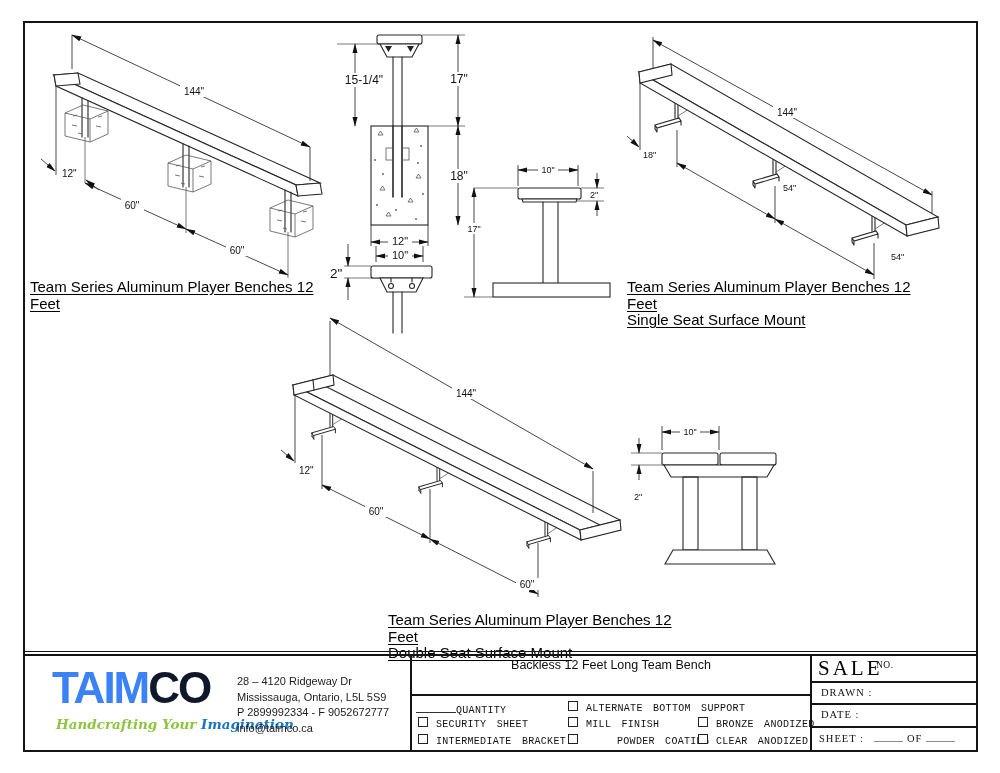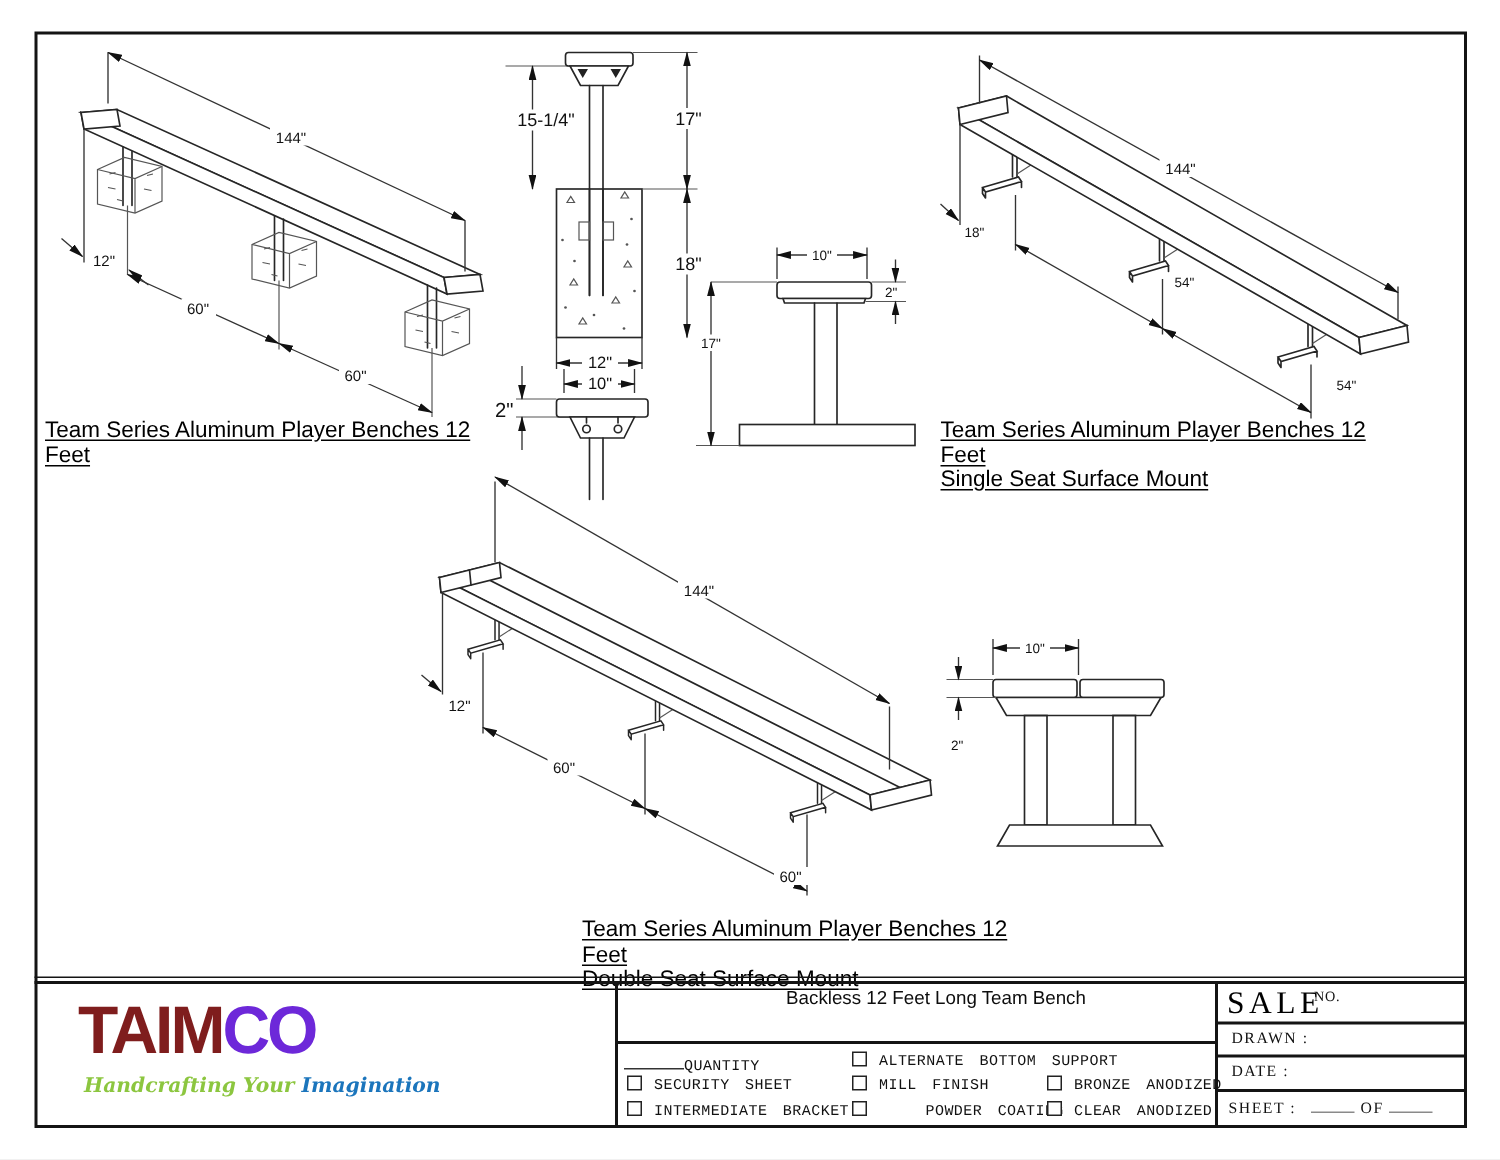--- a/index.html
+++ b/index.html
@@ -20,21 +20,21 @@
   .cap{position:absolute;text-align:left;font-size:15px;line-height:16.5px;color:#000;}
   .cap div{text-decoration:underline;text-underline-offset:2px;}
   
   .tbline{position:absolute;background:#141414;}
   .logo-word{position:absolute;left:52px;top:664px;font-weight:900;font-size:44px;
              letter-spacing:-2px;line-height:48px;transform:scaleY(1.02);}
   .tagline{position:absolute;left:56px;top:716px;font-family:"DejaVu Serif",serif;
            font-style:italic;font-weight:bold;font-size:13.5px;white-space:nowrap;}
   .addr{position:absolute;left:237px;top:674px;font-size:11px;line-height:15.5px;color:#1c1c1c;}
   .tb-title{position:absolute;left:412px;top:657px;width:398px;text-align:center;
-            font-size:12.5px;line-height:16.5px;color:#0d0d0d;margin-left:13px;}
+            font-size:12.5px;line-height:16.5px;color:#0d0d0d;}
   .cbx{position:absolute;width:10px;height:10px;border:1.2px solid #222;background:#fff;box-sizing:border-box;}
   .cblabel{position:absolute;font-family:Liberation Mono, monospace;font-size:10px;
            letter-spacing:0.3px;word-spacing:4px;color:#111;white-space:nowrap;}
   .qline{display:inline-block;width:40px;border-bottom:1.1px solid #333;height:10px;}
   .sale{position:absolute;left:818px;top:656px;font-family:"Liberation Serif",serif;
         font-size:21px;letter-spacing:3px;color:#000;}
   .saleno{position:absolute;left:876px;top:660px;font-family:"Liberation Serif",serif;
           font-size:9.5px;letter-spacing:0.5px;}
   .tbmono{position:absolute;font-family:Liberation Serif, serif;font-size:10.5px;
           letter-spacing:1px;color:#111;white-space:nowrap;}
@@ -318,24 +318,30 @@
   <div class="tbline" style="left:23px;top:651px;width:955px;height:1px"></div>
   <div class="tbline" style="left:23px;top:654px;width:955px;height:2px"></div>
   <div class="tbline" style="left:410px;top:654px;width:2px;height:98px"></div>
   <div class="tbline" style="left:810px;top:654px;width:2px;height:98px"></div>
   <div class="tbline" style="left:410px;top:694px;width:402px;height:1.5px"></div>
   <div class="tbline" style="left:810px;top:681px;width:168px;height:1.5px"></div>
   <div class="tbline" style="left:810px;top:703px;width:168px;height:1.5px"></div>
   <div class="tbline" style="left:810px;top:726px;width:168px;height:1.5px"></div>
 
   <div class="logo-word">
-    <span style="color:#7f1d1d">TAIM</span><span style="color:#6d28d9">CO</span>
+    <span style="color:#3b82f6">TAIM</span><span style="color:#0f172a">CO</span>
   </div>
   <div class="tagline">
     <span style="color:#8CC63F">Handcrafting Your </span><span style="color:#1B75BC">Imagination</span>
+  </div>
+  <div class="addr">
+    <div>28 – 4120 Ridgeway Dr</div>
+    <div>Mississauga, Ontario, L5L 5S9</div>
+    <div>P 2899992334 - F 9052672777</div>
+    <div>info@taimco.ca</div>
   </div>
 
   <div class="tb-title">
     <div>Backless 12 Feet Long Team Bench</div>
   </div>
 
   <div class="cblabel" style="left:416px;top:702px">
     <span class="qline"></span><span>QUANTITY</span>
   </div>
   <div class="cbx" style="left:418px;top:717px"></div>

